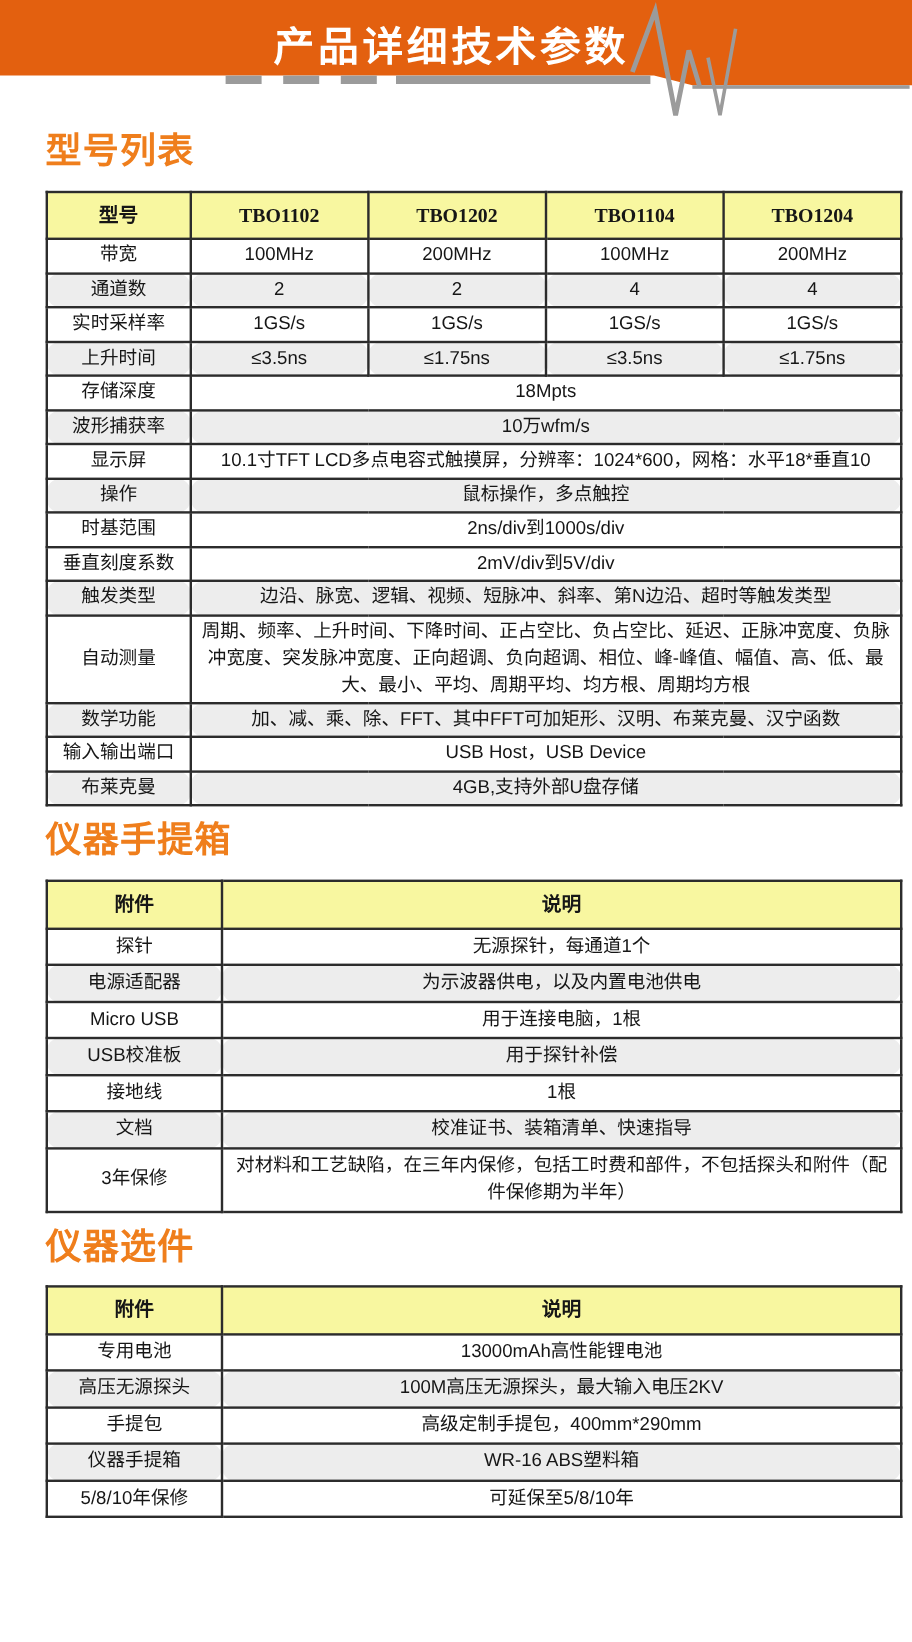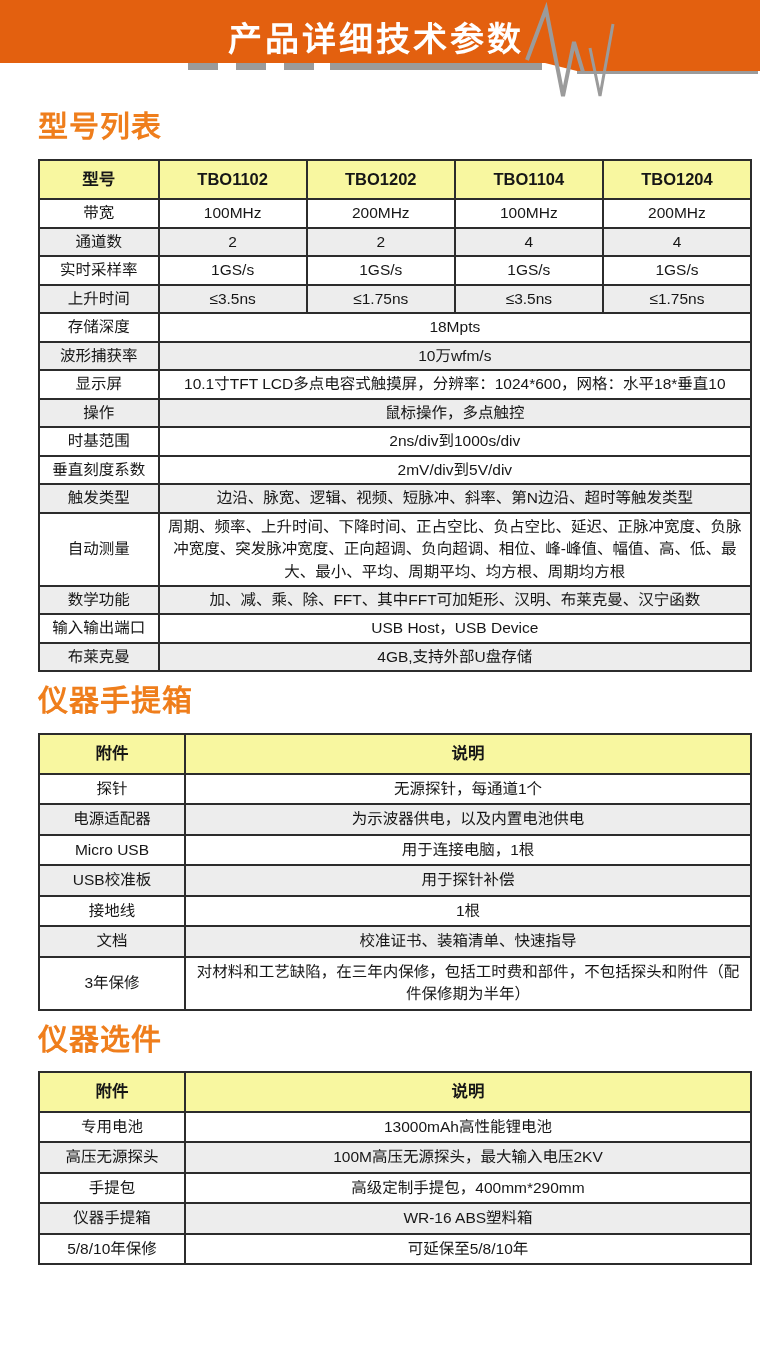--- a/index.html
+++ b/index.html
@@ -36,23 +36,23 @@
   
   table.spec-table{width:100%;border-collapse:collapse;table-layout:fixed;}
   .spec-table th,.spec-table td{
     border:2px solid var(--border-dark);
     text-align:center;vertical-align:middle;
     font-size:15.5px;line-height:1.45;padding:2px 6px;
     word-break:break-word;
   }
   .spec-table thead th{
     background:var(--header-yellow);
-    font-weight:bold;font-size:16.5px;padding:7px 6px;
-  }
-  .spec-table tbody tr.shaded td{background:var(--row-shade);}
+    font-weight:bold;font-size:16.5px;padding:7px 6px;font-family:Liberation Serif, serif;
+  }
+  .spec-table tbody tr.shaded td{background:var(--row-shade);border-radius:11px;}
   
   table.two-col td{padding:3px 8px;margin-top:12px;}
 </style>
 </head>
 <body>
 
 <div class="page">
 
   <header class="banner">
     <svg class="banner-art" width="760" height="98" viewBox="0 0 760 98" aria-hidden="true">

